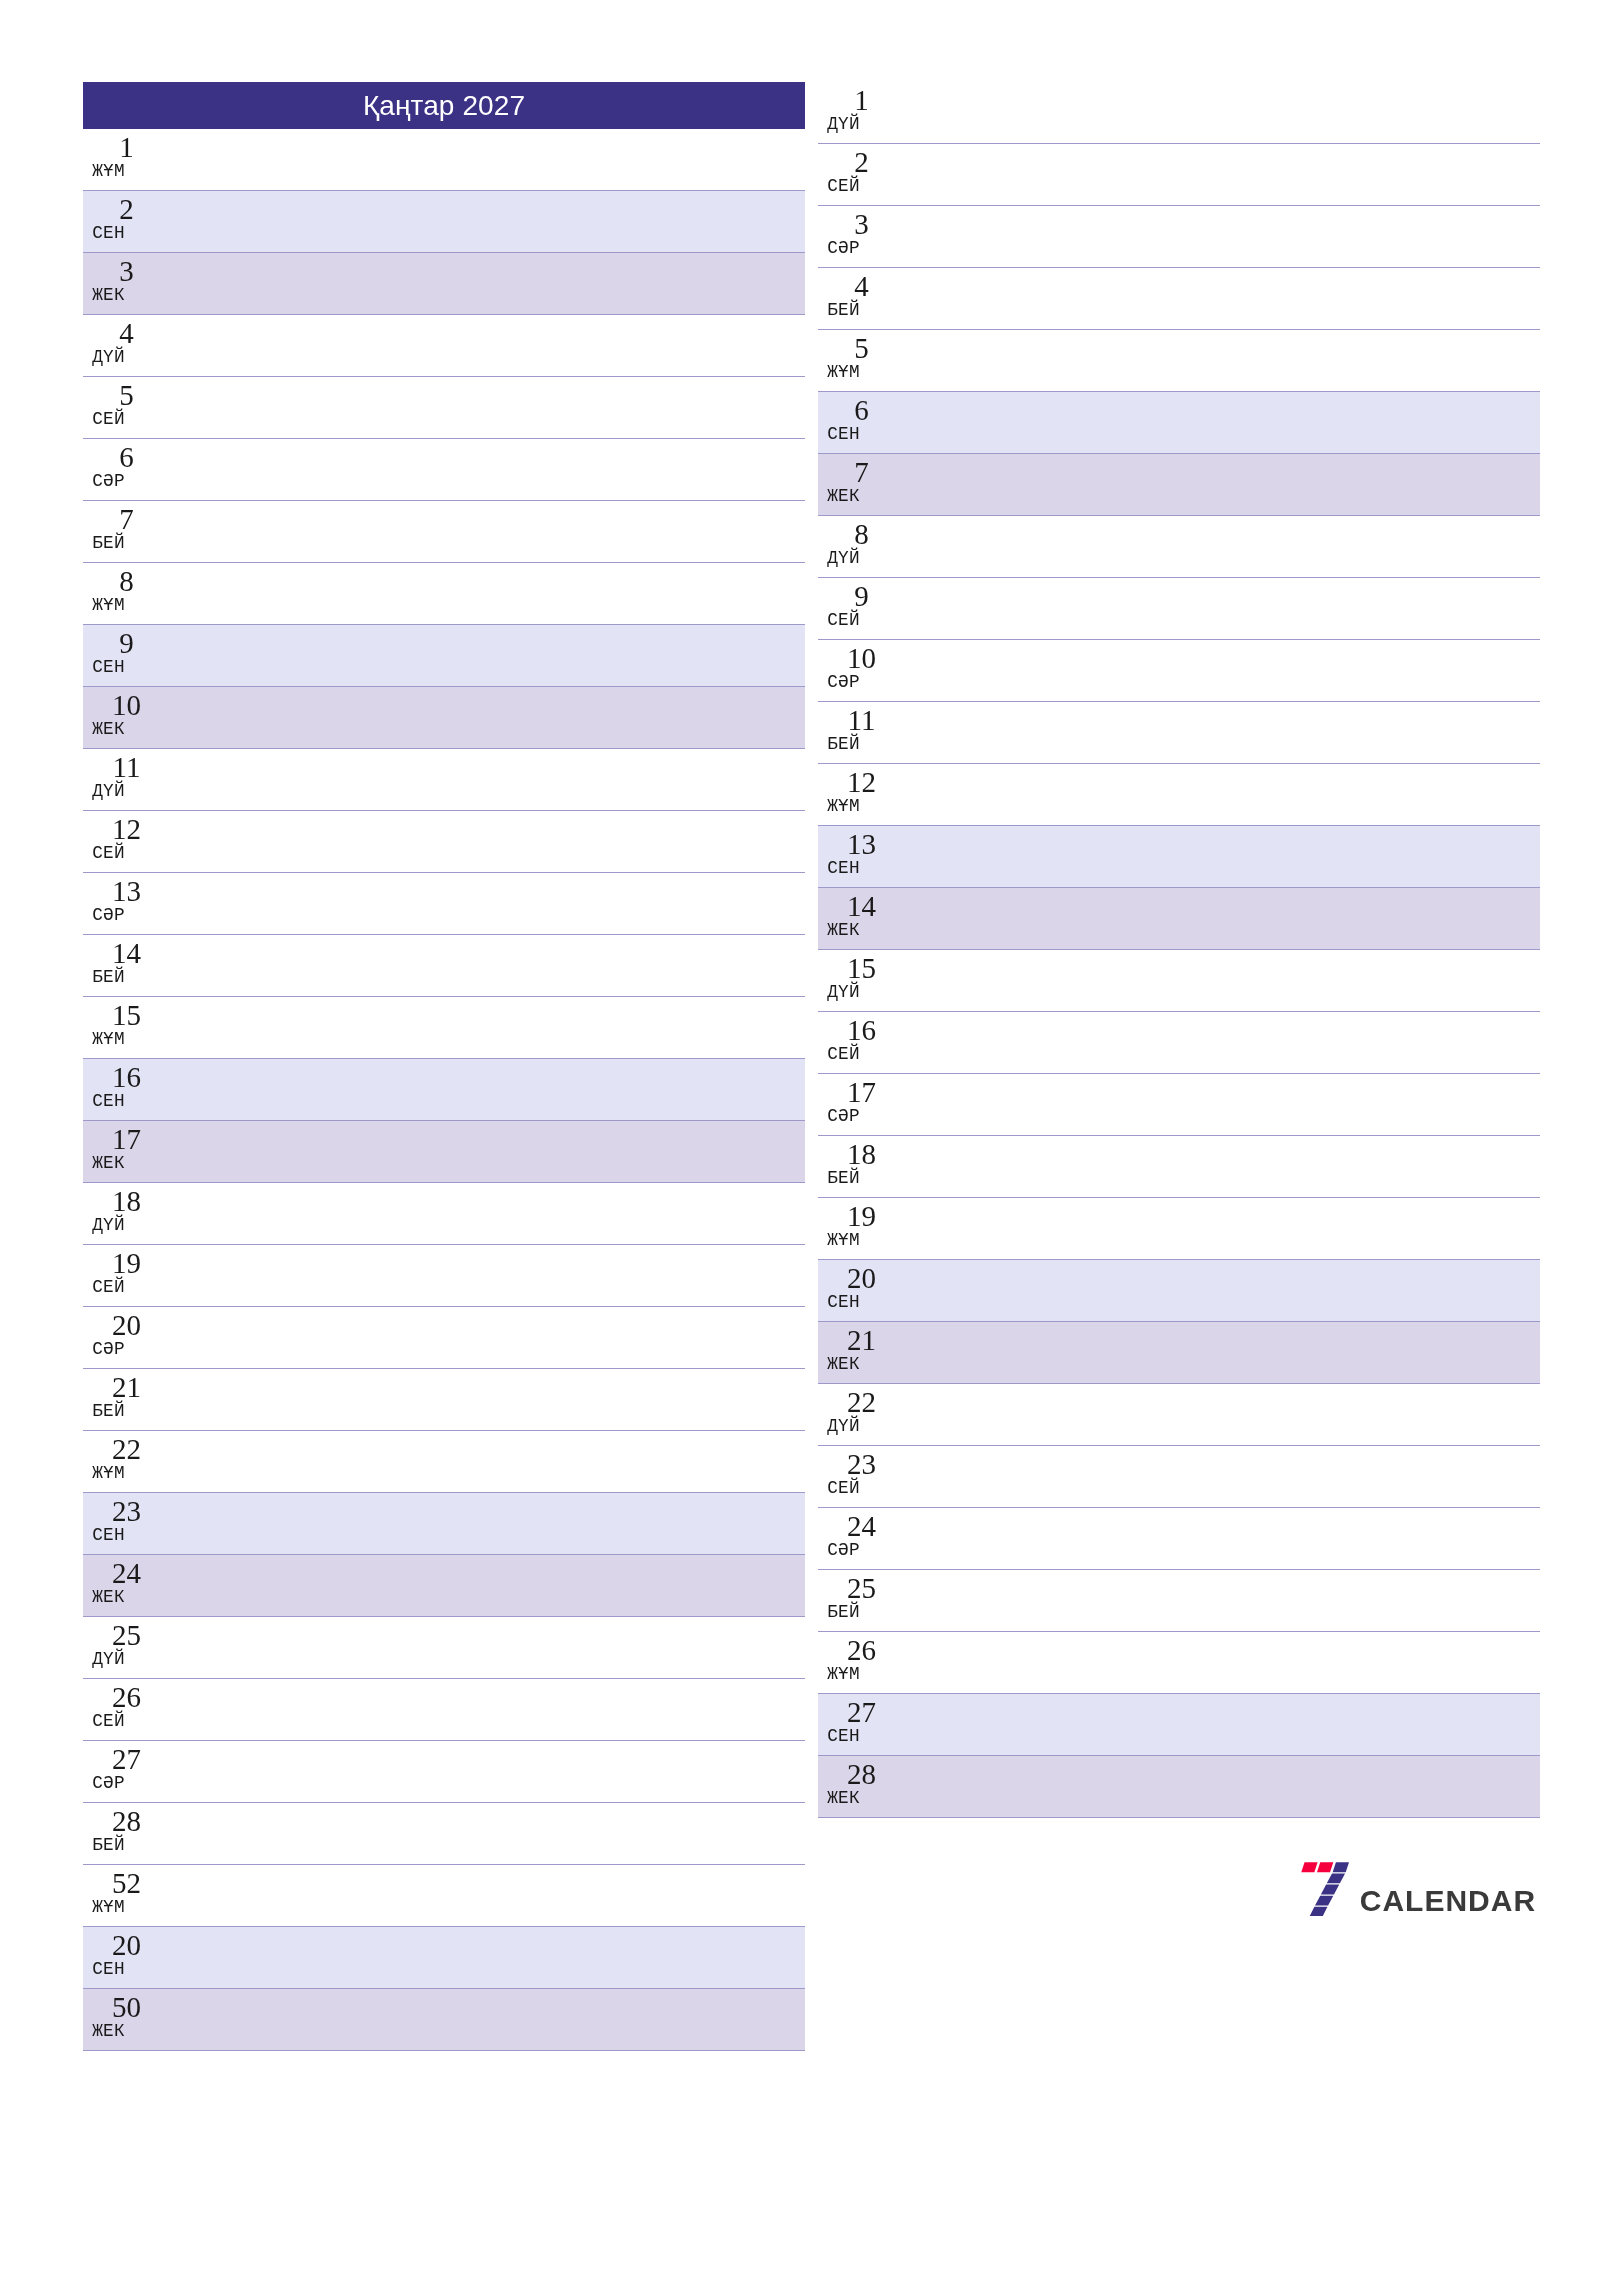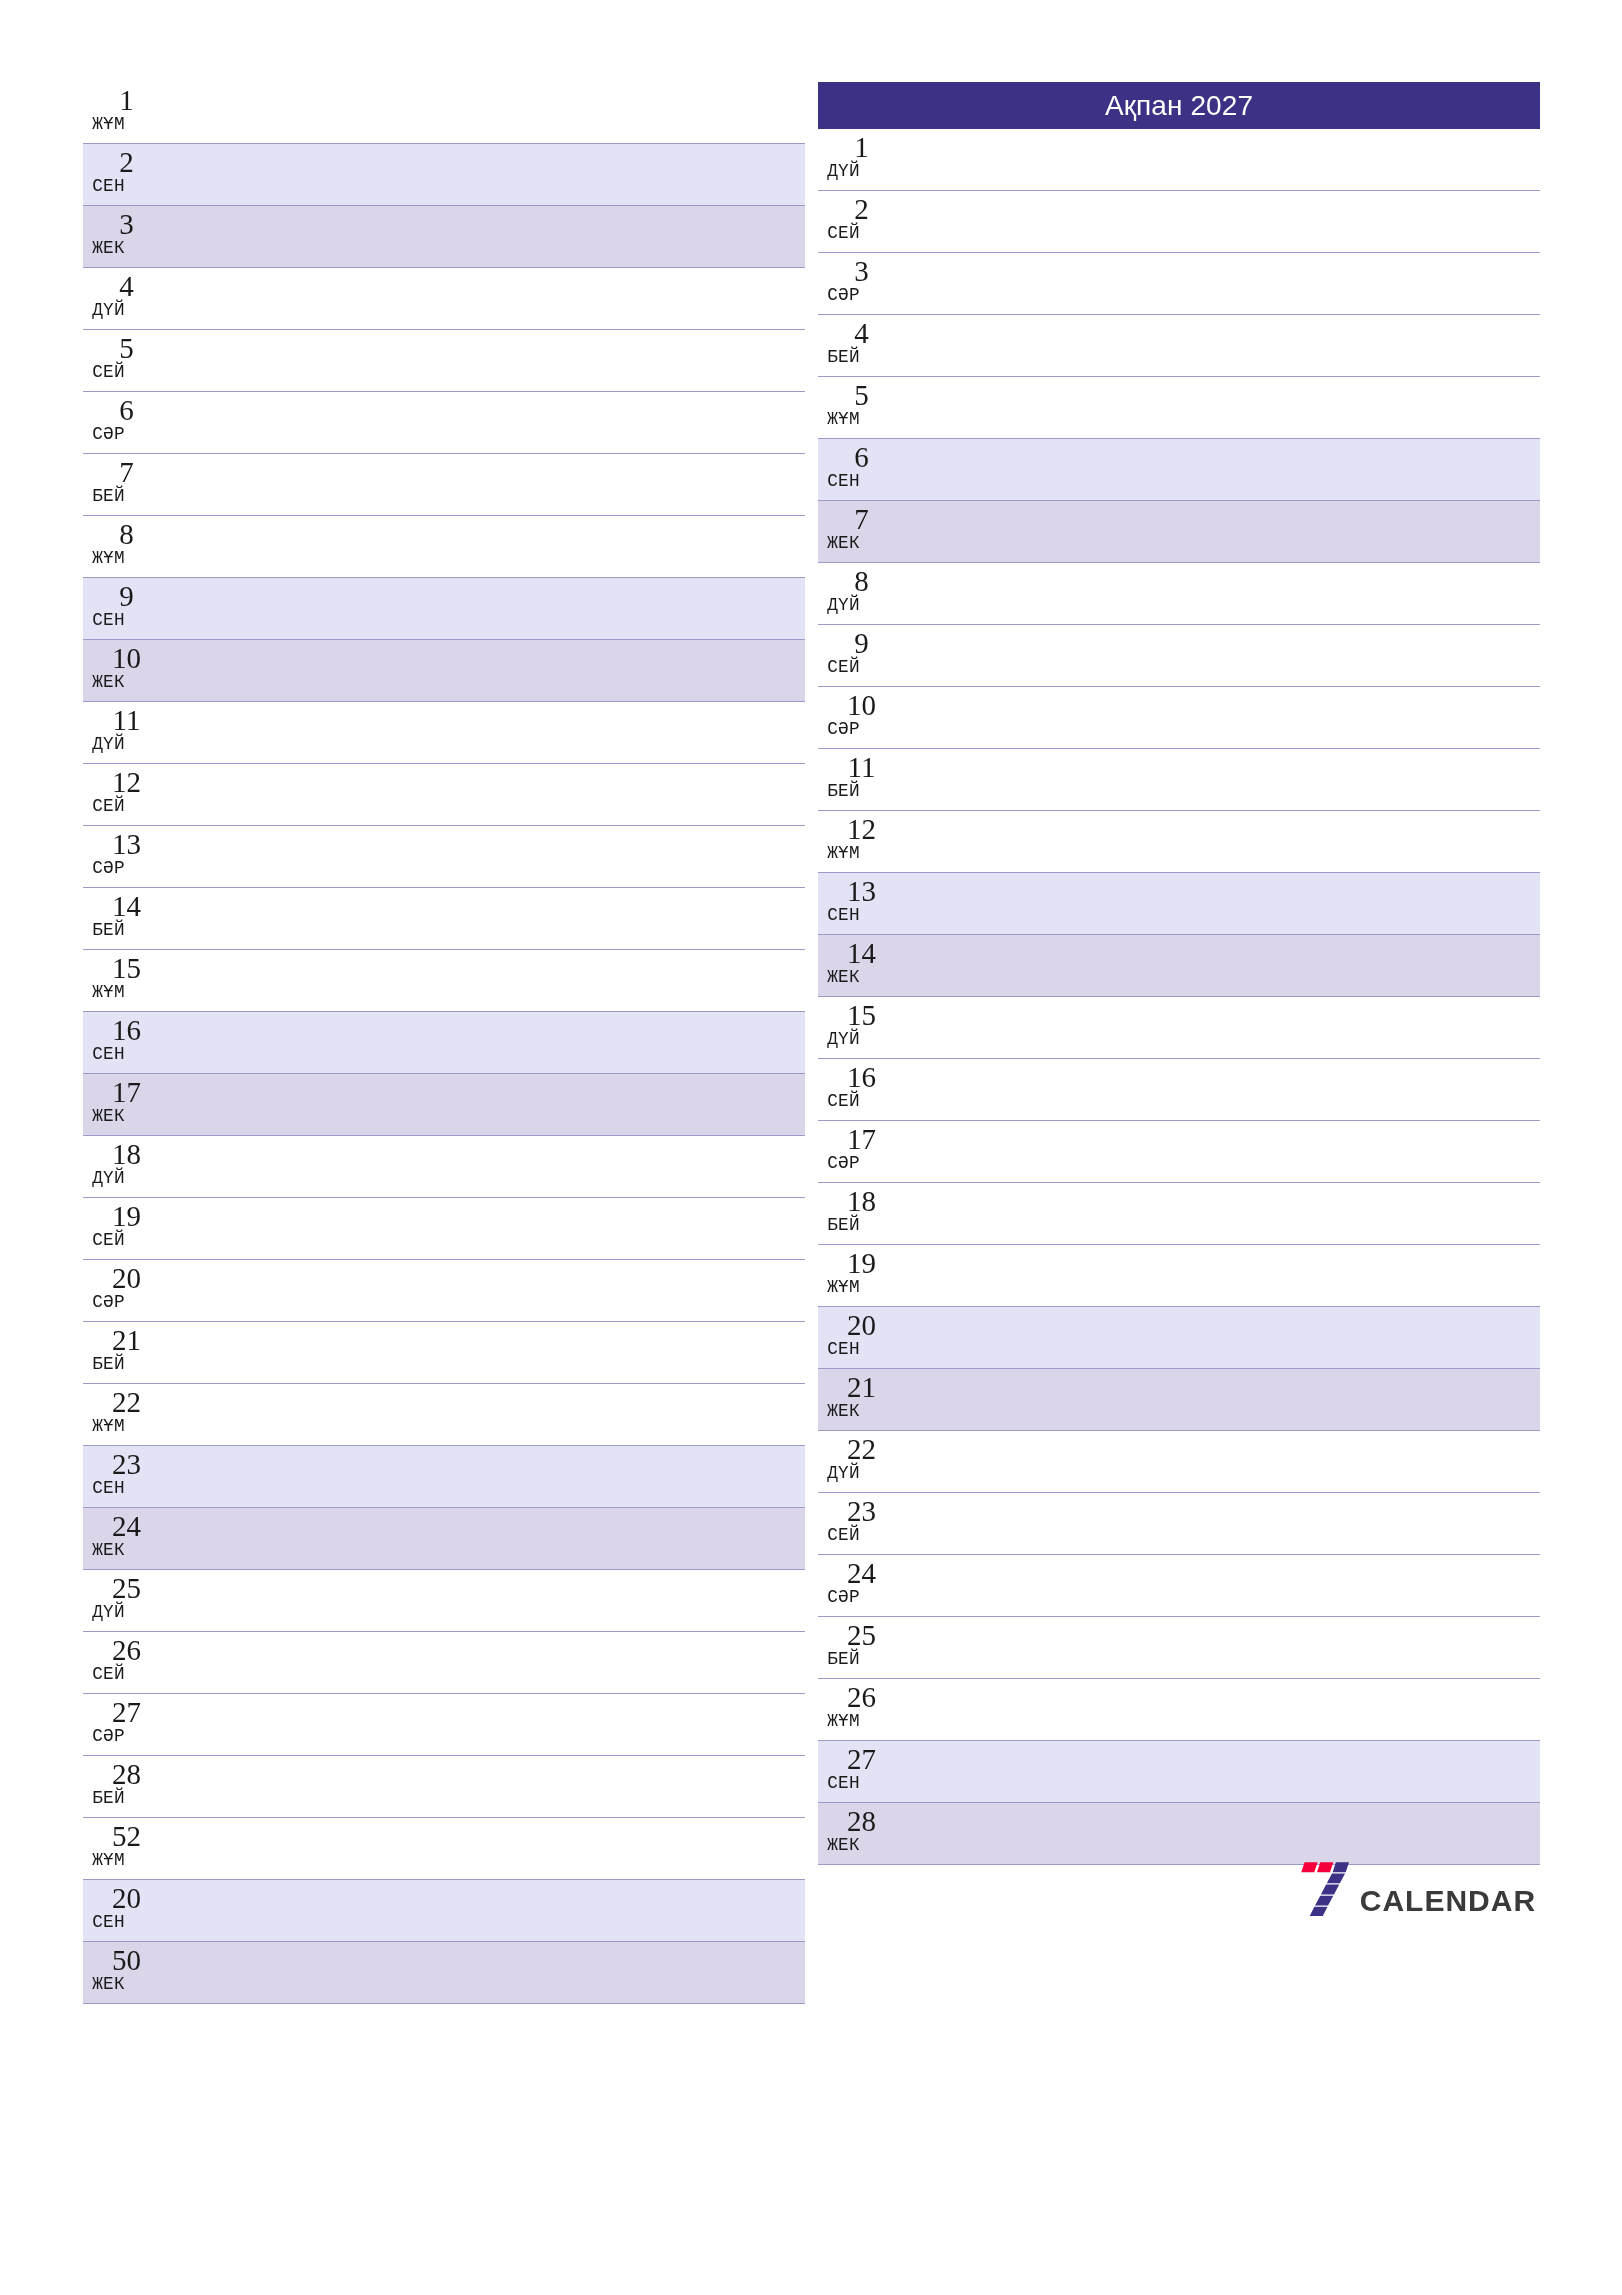--- a/index.html
+++ b/index.html
@@ -124,20 +124,23 @@
   }
 </style>
 </head>
 <body>
 
 <div id="page">
 
   <div class="columns">
 
     <div class="month-col">
+      <div class="month-header">
+        <span>Қаңтар 2027</span>
+      </div>
       <div class="days" id="days-0">
           <div class="day-row">
             <div class="day-num">1</div>
             <div class="day-wd">ЖҰМ</div>
           </div>
           <div class="day-row sat">
             <div class="day-num">2</div>
             <div class="day-wd">СЕН</div>
           </div>
           <div class="day-row sun">
@@ -253,23 +256,20 @@
             <div class="day-wd">СЕН</div>
           </div>
           <div class="day-row sun">
             <div class="day-num">50</div>
             <div class="day-wd">ЖЕК</div>
           </div>
         </div>
     </div>
 
     <div class="month-col">
-      <div class="month-header">
-        <span>Ақпан 2027</span>
-      </div>
       <div class="days" id="days-1">
           <div class="day-row">
             <div class="day-num">1</div>
             <div class="day-wd">ДҮЙ</div>
           </div>
           <div class="day-row">
             <div class="day-num">2</div>
             <div class="day-wd">СЕЙ</div>
           </div>
           <div class="day-row">

